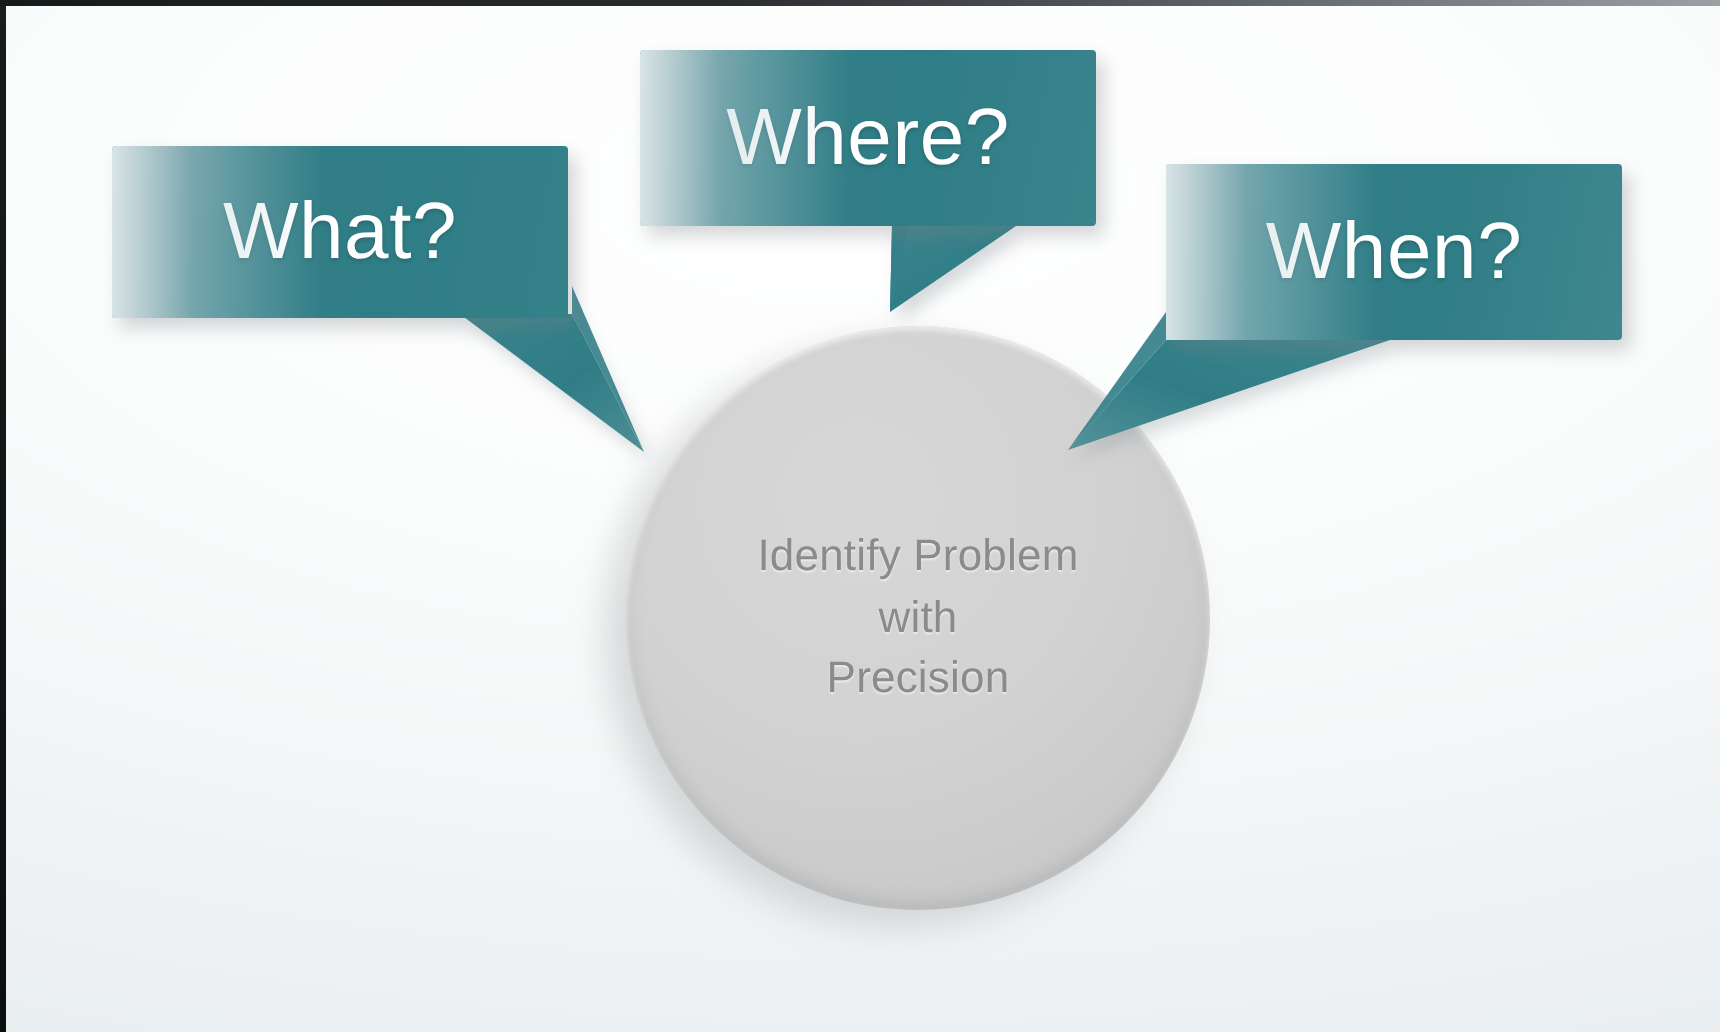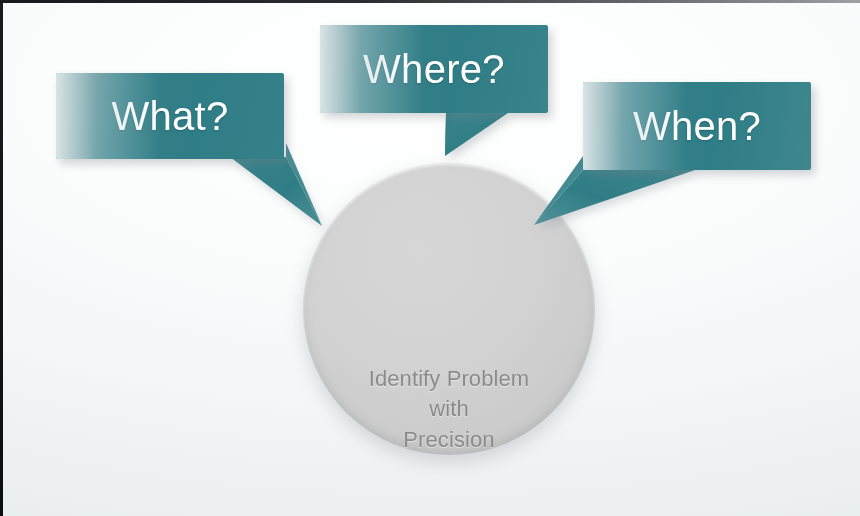--- a/index.html
+++ b/index.html
@@ -47,29 +47,29 @@
     position: absolute;
     left: 6px; top: 8px;
     width: 292px; height: 292px;
     border-radius: 50%;
     background: #b9bcbe;
     filter: blur(9px);
     opacity: .55;
   }
   .circle {
     position: absolute;
-    left: 6px; top: 0;
+    left: 16px; top: 0;
     width: 292px; height: 292px;
     border-radius: 50%;
     background:
       radial-gradient(circle at 40% 30%, #d7d7d7 0%, #d2d2d2 45%, #cbcbcb 72%, #c4c4c5 100%);
     box-shadow: inset 0 2px 3px rgba(255,255,255,.65),
                 inset 0 -4px 8px rgba(150,152,154,.35);
     display: flex;
-    align-items: flex-end;
+    align-items: center;
     justify-content: center;
   }
   .circle-label {
     text-align: center;
     color: #8b8b8b;
     font-size: 22px;
     line-height: 1.38;
     letter-spacing: .1px;
     text-shadow: 0 1px 1px rgba(255,255,255,.55);
     white-space: pre-line;

